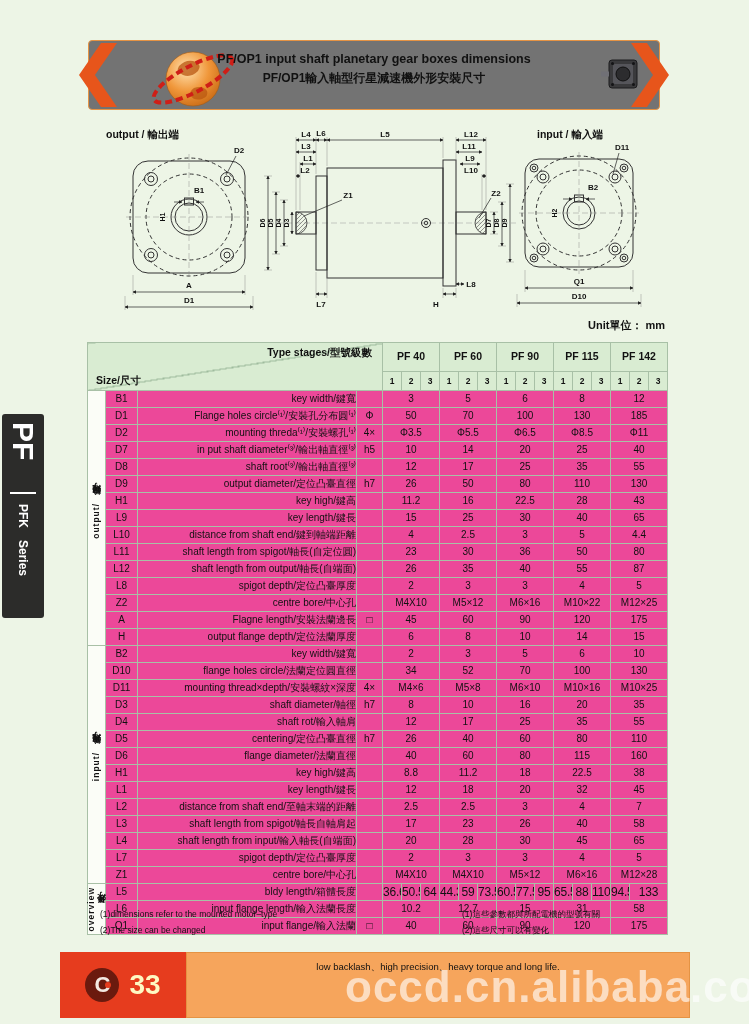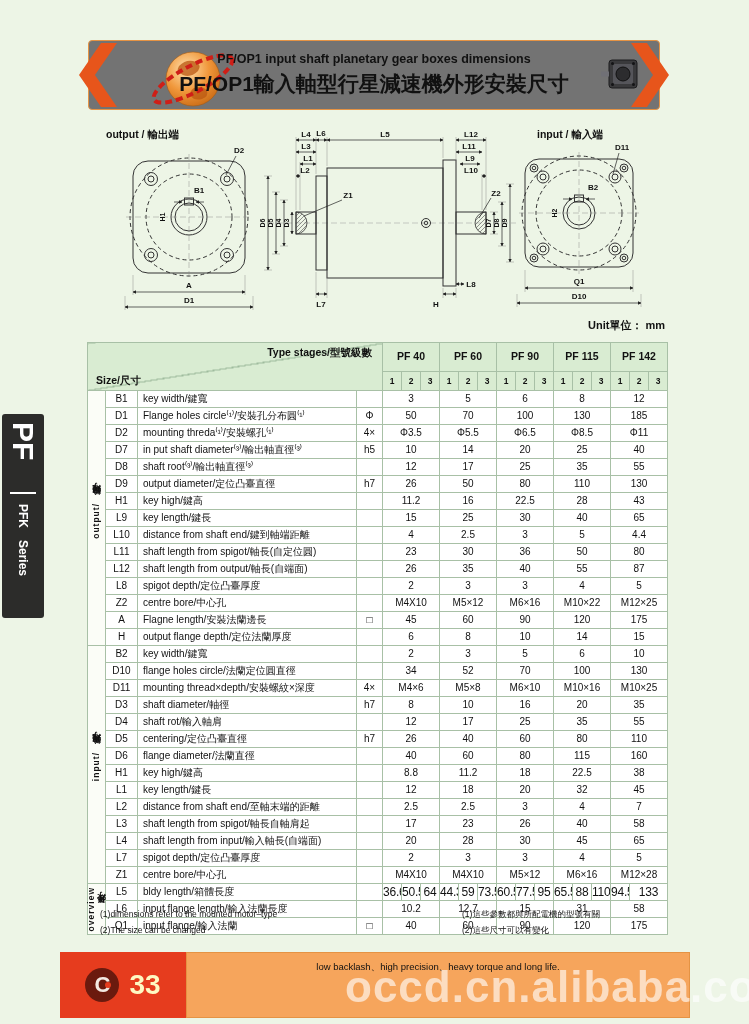--- a/index.html
+++ b/index.html
@@ -4,21 +4,21 @@
 <style>
   html,body{margin:0;padding:0;}
   body{width:749px;height:1024px;position:relative;background:#edf5e6;overflow:hidden;
        font-family:"Liberation Sans",sans-serif;color:#111;}
 
   
   .banner{position:absolute;left:88px;top:40px;width:570px;height:68px;background:#737373;
           border:1px solid #e59344;border-radius:4px;}
   .banner .titles{position:absolute;left:0;right:0;top:11px;text-align:center;}
   .banner .t-en{font-size:12.5px;font-weight:bold;}
-  .banner .t-zh{font-size:21px;font-weight:bold;margin-top:4px;}
+  .banner .t-zh{font-size:12px;font-weight:bold;margin-top:4px;}
   .chev{position:absolute;top:2px;width:38px;height:64px;background:#e7551b;}
   .chev.l{left:-10px;clip-path:polygon(58% 0,100% 0,42% 50%,100% 100%,58% 100%,0 50%);}
   .chev.r{right:-10px;clip-path:polygon(42% 0,0 0,58% 50%,0 100%,42% 100%,100% 50%);}
   .globe{position:absolute;left:58px;top:-8px;}
   .motor{position:absolute;right:16px;top:14px;}
 
   
   .drawings{position:absolute;left:88px;top:126px;width:580px;height:195px;}
   .draw{position:absolute;top:0;}
   .draw text{font-family:"Liberation Sans",sans-serif;font-size:8px;font-weight:bold;fill:#111;text-anchor:middle;}
@@ -30,33 +30,33 @@
   .cl{stroke:#999;stroke-width:.5;stroke-dasharray:6 3;}
   .dim line{stroke:#222;stroke-width:.7;}
   .ldr line{stroke:#222;stroke-width:.7;}
   .ext line{stroke:#888;stroke-width:.45;}
   .keyslot{fill:#edf5e6;stroke:#333;stroke-width:1;}
 
   .unit-label{position:absolute;right:84px;top:318px;font-size:11px;font-weight:600;}
 
   
   .dim-table{position:absolute;left:87px;top:342px;width:580px;border-collapse:collapse;
-             table-layout:fixed;border:1.5px solid #8fae8e;background:#ffffff;}
+             table-layout:fixed;border:1.5px solid #8fae8e;background:#ec4899;}
   .dim-table th,.dim-table td{border:1px solid #a8c0a6;padding:0;line-height:1.05;}
   .dim-table th{background:#d9ecd2;font-weight:bold;}
   th.corner{position:relative;height:46px;
      background:linear-gradient(to bottom right,rgba(0,0,0,0) calc(50% - .6px),#9fbc9e calc(50% - .6px),
      #9fbc9e calc(50% + .6px),rgba(0,0,0,0) calc(50% + .6px)),#d9ecd2;}
   th.corner .ct{position:absolute;top:4px;right:10px;font-size:10.5px;}
   th.corner .cb{position:absolute;bottom:4px;left:8px;font-size:10.5px;}
   .model-th{height:28px;font-size:10.5px;}
   .stage-th{height:18px;font-size:8.5px;font-weight:bold;}
   .dim-table tbody td{height:16px;font-size:10px;}
   td.code-td{text-align:center;}
-  td.name-td{text-align:left;padding-left:5px;white-space:nowrap;overflow:hidden;}
+  td.name-td{text-align:right;padding-left:5px;white-space:nowrap;overflow:hidden;}
   td.sym-td{text-align:center;font-size:9.5px;}
   td.val-td{text-align:center;}
   tr.dense td.val-td{font-size:12px;letter-spacing:-.2px;overflow:hidden;}
   td.sec-td{background:#fbfdf7;}
   .sec-wrap{display:flex;flex-direction:row;justify-content:center;align-items:center;gap:1px;}
   .sec-rot{writing-mode:vertical-rl;transform:rotate(180deg);font-size:8.5px;font-weight:bold;letter-spacing:1px;}
 
   
   .footnotes{position:absolute;top:906px;left:0;width:749px;font-size:8.5px;}
   .fn-en{position:absolute;left:100px;top:0;line-height:1.9;}

